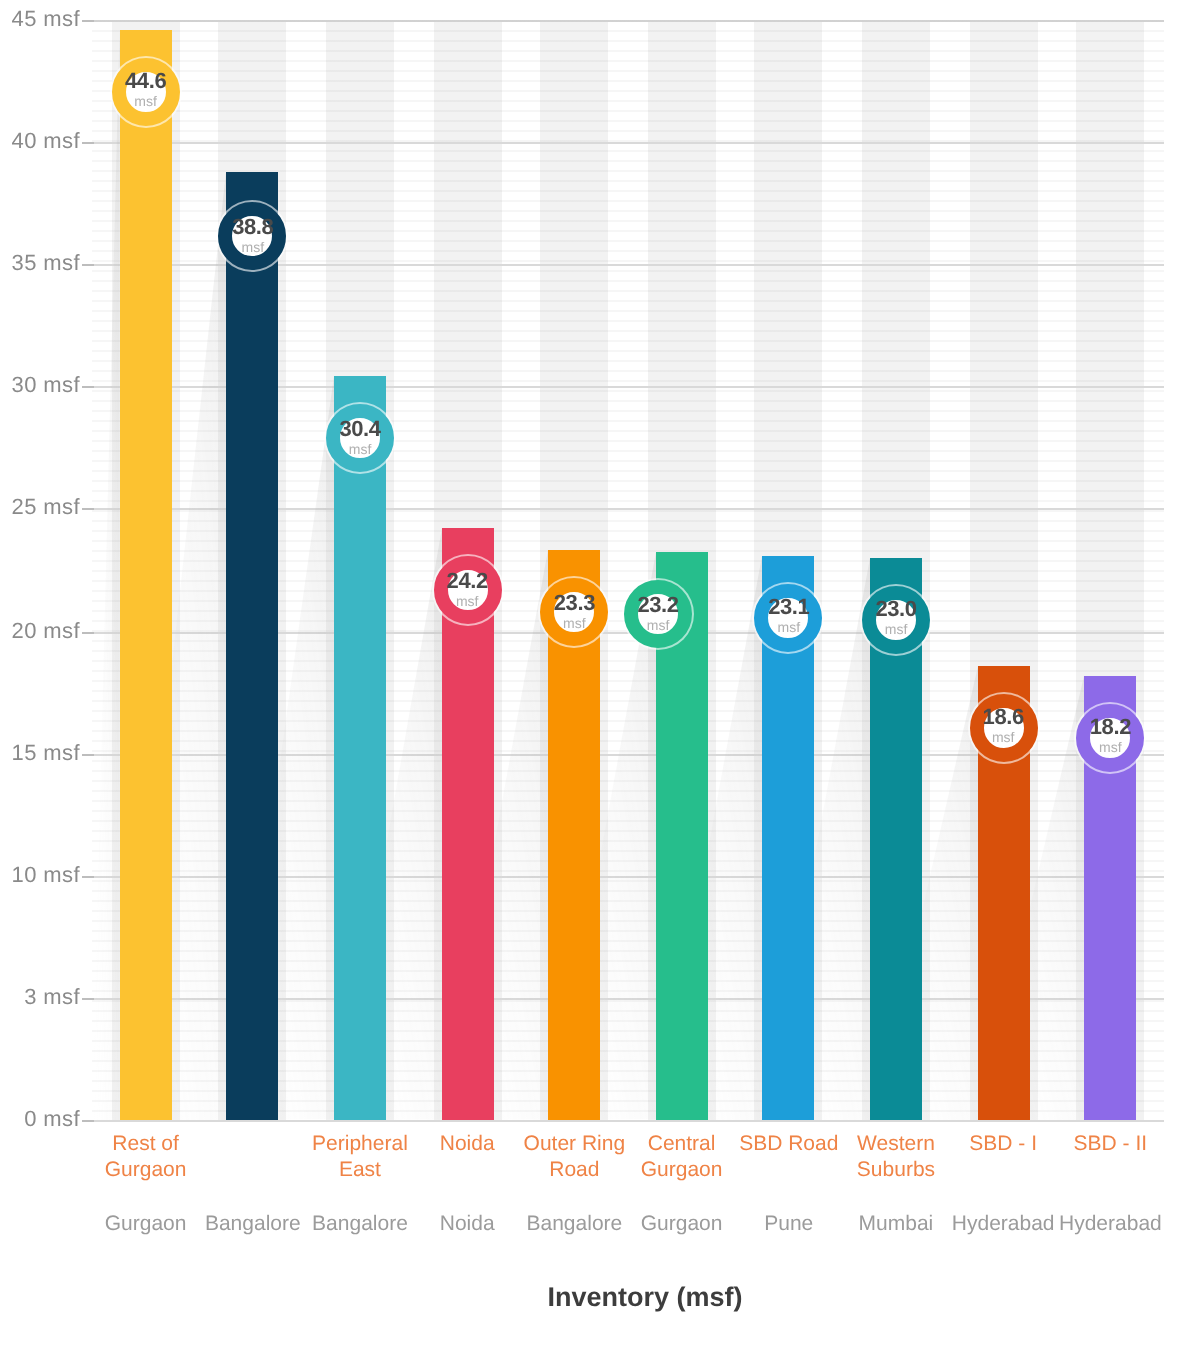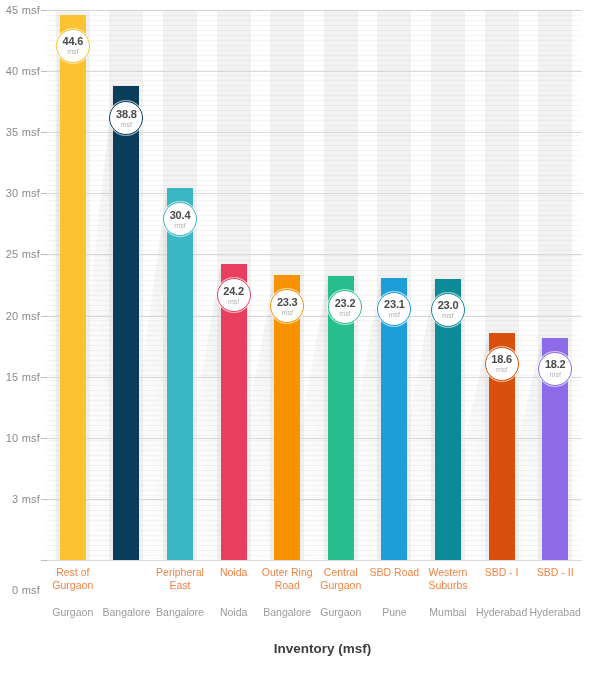--- a/index.html
+++ b/index.html
@@ -70,21 +70,21 @@
     bottom: 0;
     width: 26px;
   }
 
   
   .bubble {
     position: absolute;
     width: 34px; height: 34px;
     border-radius: 50%;
     background: #ffffff;
-    border: 1px solid #be185d;
+    border: 7px solid #be185d;
     display: flex;
     flex-direction: column;
     align-items: center;
     justify-content: center;
     line-height: 1;
     box-shadow: 0 0 0 1px rgba(255,255,255,.6);
   }
   .bubble .v {
     font-size: 11px;
     font-weight: bold;
@@ -294,21 +294,21 @@
           <div class="u">msf</div>
         </div>
         <div class="bubble" style="left: 170.6px; top: 268.222px; border-color: rgb(232, 63, 95);">
           <div class="v">24.2</div>
           <div class="u">msf</div>
         </div>
         <div class="bubble" style="left: 224.2px; top: 279.222px; border-color: rgb(249, 146, 0);">
           <div class="v">23.3</div>
           <div class="u">msf</div>
         </div>
-        <div class="bubble" style="left: 282px; top: 280.444px; border-color: rgb(38, 190, 140);">
+        <div class="bubble" style="left: 266px; top: 280.444px; border-color: rgb(38, 190, 140);">
           <div class="v">23.2</div>
           <div class="u">msf</div>
         </div>
         <div class="bubble" style="left: 331.4px; top: 281.667px; border-color: rgb(29, 158, 217);">
           <div class="v">23.1</div>
           <div class="u">msf</div>
         </div>
         <div class="bubble" style="left: 385px; top: 282.889px; border-color: rgb(11, 139, 150);">
           <div class="v">23.0</div>
           <div class="u">msf</div>
@@ -336,21 +336,21 @@
       <div class="tick-label" style="position: absolute; right: auto; left: 0px; width: 40px; top: 254.444px; color: rgb(138, 138, 138);">25 msf</div>
       <div style="position: absolute; left: 41px; width: 6px; height: 1px; top: 254.444px; background: rgb(189, 189, 189);"></div>
       <div class="tick-label" style="position: absolute; right: auto; left: 0px; width: 40px; top: 315.556px; color: rgb(138, 138, 138);">20 msf</div>
       <div style="position: absolute; left: 41px; width: 6px; height: 1px; top: 315.556px; background: rgb(189, 189, 189);"></div>
       <div class="tick-label" style="position: absolute; right: auto; left: 0px; width: 40px; top: 376.667px; color: rgb(138, 138, 138);">15 msf</div>
       <div style="position: absolute; left: 41px; width: 6px; height: 1px; top: 376.667px; background: rgb(189, 189, 189);"></div>
       <div class="tick-label" style="position: absolute; right: auto; left: 0px; width: 40px; top: 437.778px; color: rgb(138, 138, 138);">10 msf</div>
       <div style="position: absolute; left: 41px; width: 6px; height: 1px; top: 437.778px; background: rgb(189, 189, 189);"></div>
       <div class="tick-label" style="position: absolute; right: auto; left: 0px; width: 40px; top: 498.889px; color: rgb(138, 138, 138);">3 msf</div>
       <div style="position: absolute; left: 41px; width: 6px; height: 1px; top: 498.889px; background: rgb(189, 189, 189);"></div>
-      <div class="tick-label" style="position: absolute; right: auto; left: 0px; width: 40px; top: 560px; color: rgb(138, 138, 138); margin-top: 30px;">0 msf</div>
+      <div class="tick-label" style="position: absolute; right: auto; left: 0px; width: 40px; top: 560px; color: rgb(138, 138, 138);">0 msf</div>
       <div style="position: absolute; left: 41px; width: 6px; height: 1px; top: 560px; background: rgb(189, 189, 189);"></div>
     </div>
 
   <div id="cat-row">
       <div class="cat" style="left: 0px; width: 53.6px; color: rgb(239, 131, 70);">Rest of Gurgaon</div>
       <div class="cat" style="left: 107.2px; width: 53.6px; color: rgb(239, 131, 70);">Peripheral East</div>
       <div class="cat" style="left: 160.8px; width: 53.6px; color: rgb(239, 131, 70);">Noida</div>
       <div class="cat" style="left: 214.4px; width: 53.6px; color: rgb(239, 131, 70);">Outer Ring Road</div>
       <div class="cat" style="left: 268px; width: 53.6px; color: rgb(239, 131, 70);">Central Gurgaon</div>
       <div class="cat" style="left: 321.6px; width: 53.6px; color: rgb(239, 131, 70);">SBD Road</div>

